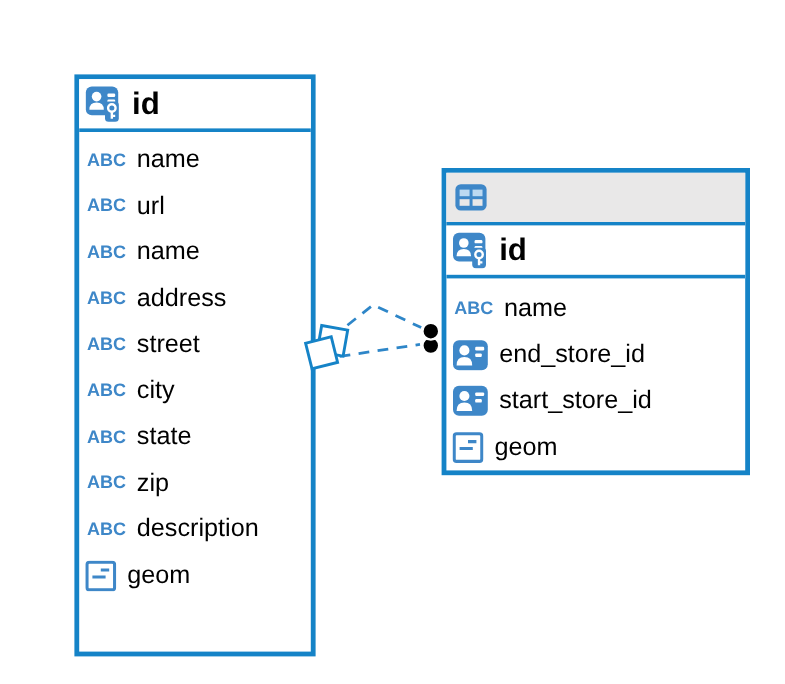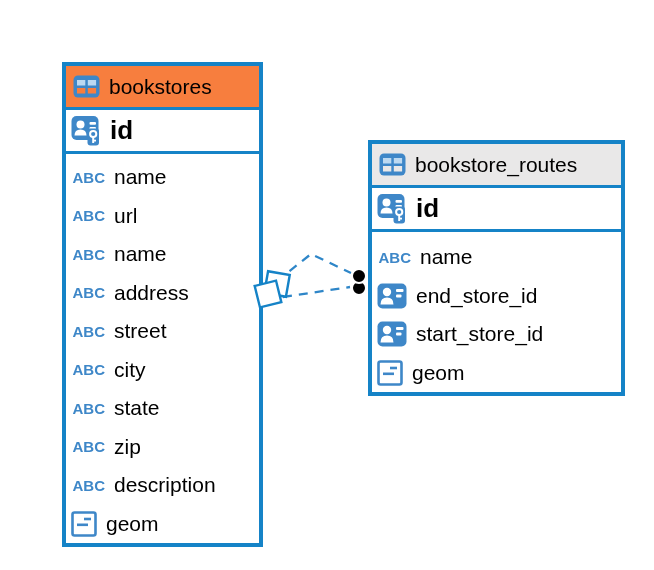--- a/index.html
+++ b/index.html
@@ -40,30 +40,20 @@
     position:absolute;left:0;top:0;width:654px;height:570px;
     z-index:3;pointer-events:none;
   }
 </style>
 </head>
 <body>
 
 <div class="canvas">
 
   <div class="er-table tbl-bookstores">
-    <div class="t-header hdr-orange">
-      <svg class="svg-icon" width="27" height="23" viewBox="0 0 27 23">
-        <rect x="0.5" y="0.5" width="26" height="22" rx="4.5" fill="#3E87C8"></rect>
-        <rect x="4" y="5" width="8.3" height="5.5" fill="#BCD9F1"></rect>
-        <rect x="14.8" y="5" width="8.3" height="5.5" fill="#BCD9F1"></rect>
-        <rect x="4" y="13" width="8.3" height="5.5" fill="#F77E3E"></rect>
-        <rect x="14.8" y="13" width="8.3" height="5.5" fill="#F77E3E"></rect>
-      </svg>
-      <span>bookstores</span>
-    </div>
     <div class="t-pk-row">
       <svg class="svg-icon" width="31" height="31" viewBox="0 0 31 31">
         <rect x="0.5" y="1" width="27" height="24" rx="5" fill="#3E87C8"></rect>
         <circle cx="9.5" cy="9.5" r="4" fill="#fff"></circle>
         <path d="M3.5 20.5 Q3.5 14.5 9.5 14.5 Q15.5 14.5 15.5 20.5 Z" fill="#fff"></path>
         <rect x="18.5" y="7" width="6.5" height="2.8" rx="1" fill="#fff"></rect>
         <rect x="18.5" y="12" width="6.5" height="2.8" rx="1" fill="#fff"></rect>
         <rect x="16.5" y="13.5" width="11.5" height="17" rx="3" fill="#3E87C8"></rect>
         <circle cx="22.2" cy="19" r="3.1" fill="none" stroke="#fff" stroke-width="2"></circle>
         <line x1="22.2" y1="22" x2="22.2" y2="28" stroke="#fff" stroke-width="2"></line>
@@ -121,21 +111,20 @@
 
   <div class="er-table tbl-routes">
     <div class="t-header hdr-gray">
       <svg class="svg-icon" width="27" height="23" viewBox="0 0 27 23">
         <rect x="0.5" y="0.5" width="26" height="22" rx="4.5" fill="#3E87C8"></rect>
         <rect x="4" y="5" width="8.3" height="5.5" fill="#BCD9F1"></rect>
         <rect x="14.8" y="5" width="8.3" height="5.5" fill="#BCD9F1"></rect>
         <rect x="4" y="13" width="8.3" height="5.5" fill="#E9E8E8"></rect>
         <rect x="14.8" y="13" width="8.3" height="5.5" fill="#E9E8E8"></rect>
       </svg>
-      <span>bookstore_routes</span>
     </div>
     <div class="t-pk-row">
       <svg class="svg-icon" width="31" height="31" viewBox="0 0 31 31">
         <rect x="0.5" y="1" width="27" height="24" rx="5" fill="#3E87C8"></rect>
         <circle cx="9.5" cy="9.5" r="4" fill="#fff"></circle>
         <path d="M3.5 20.5 Q3.5 14.5 9.5 14.5 Q15.5 14.5 15.5 20.5 Z" fill="#fff"></path>
         <rect x="18.5" y="7" width="6.5" height="2.8" rx="1" fill="#fff"></rect>
         <rect x="18.5" y="12" width="6.5" height="2.8" rx="1" fill="#fff"></rect>
         <rect x="16.5" y="13.5" width="11.5" height="17" rx="3" fill="#3E87C8"></rect>
         <circle cx="22.2" cy="19" r="3.1" fill="none" stroke="#fff" stroke-width="2"></circle>

